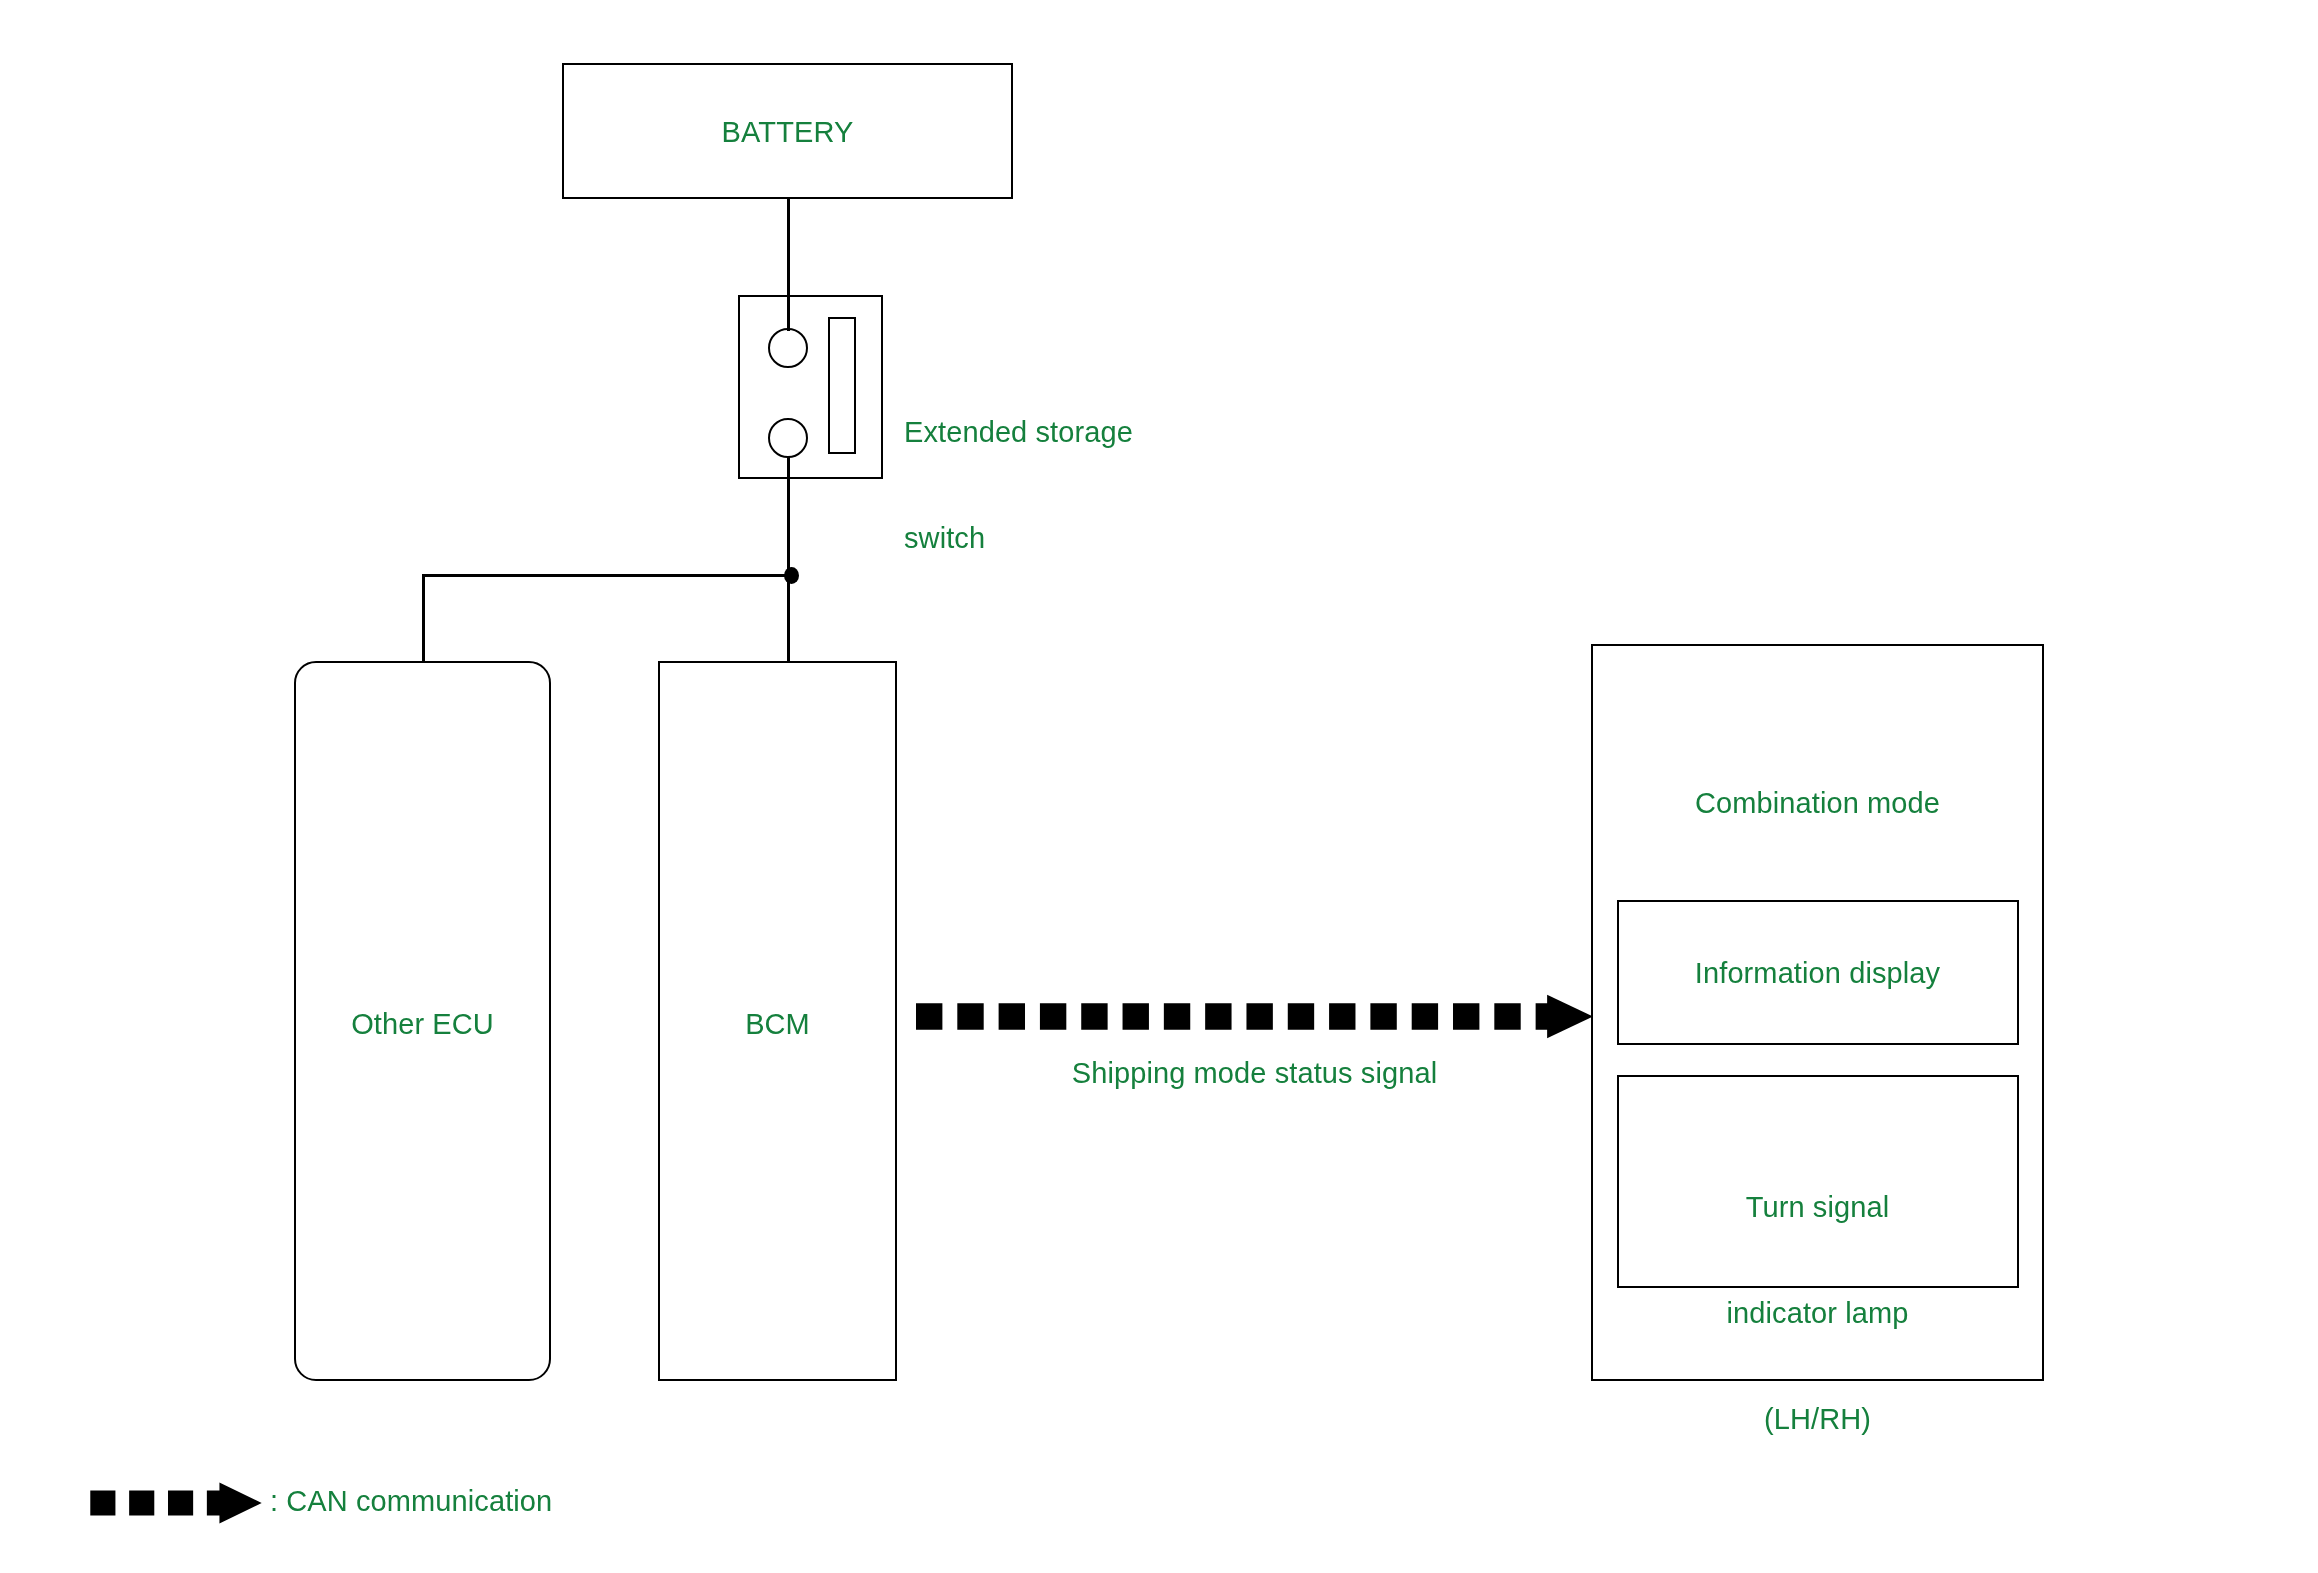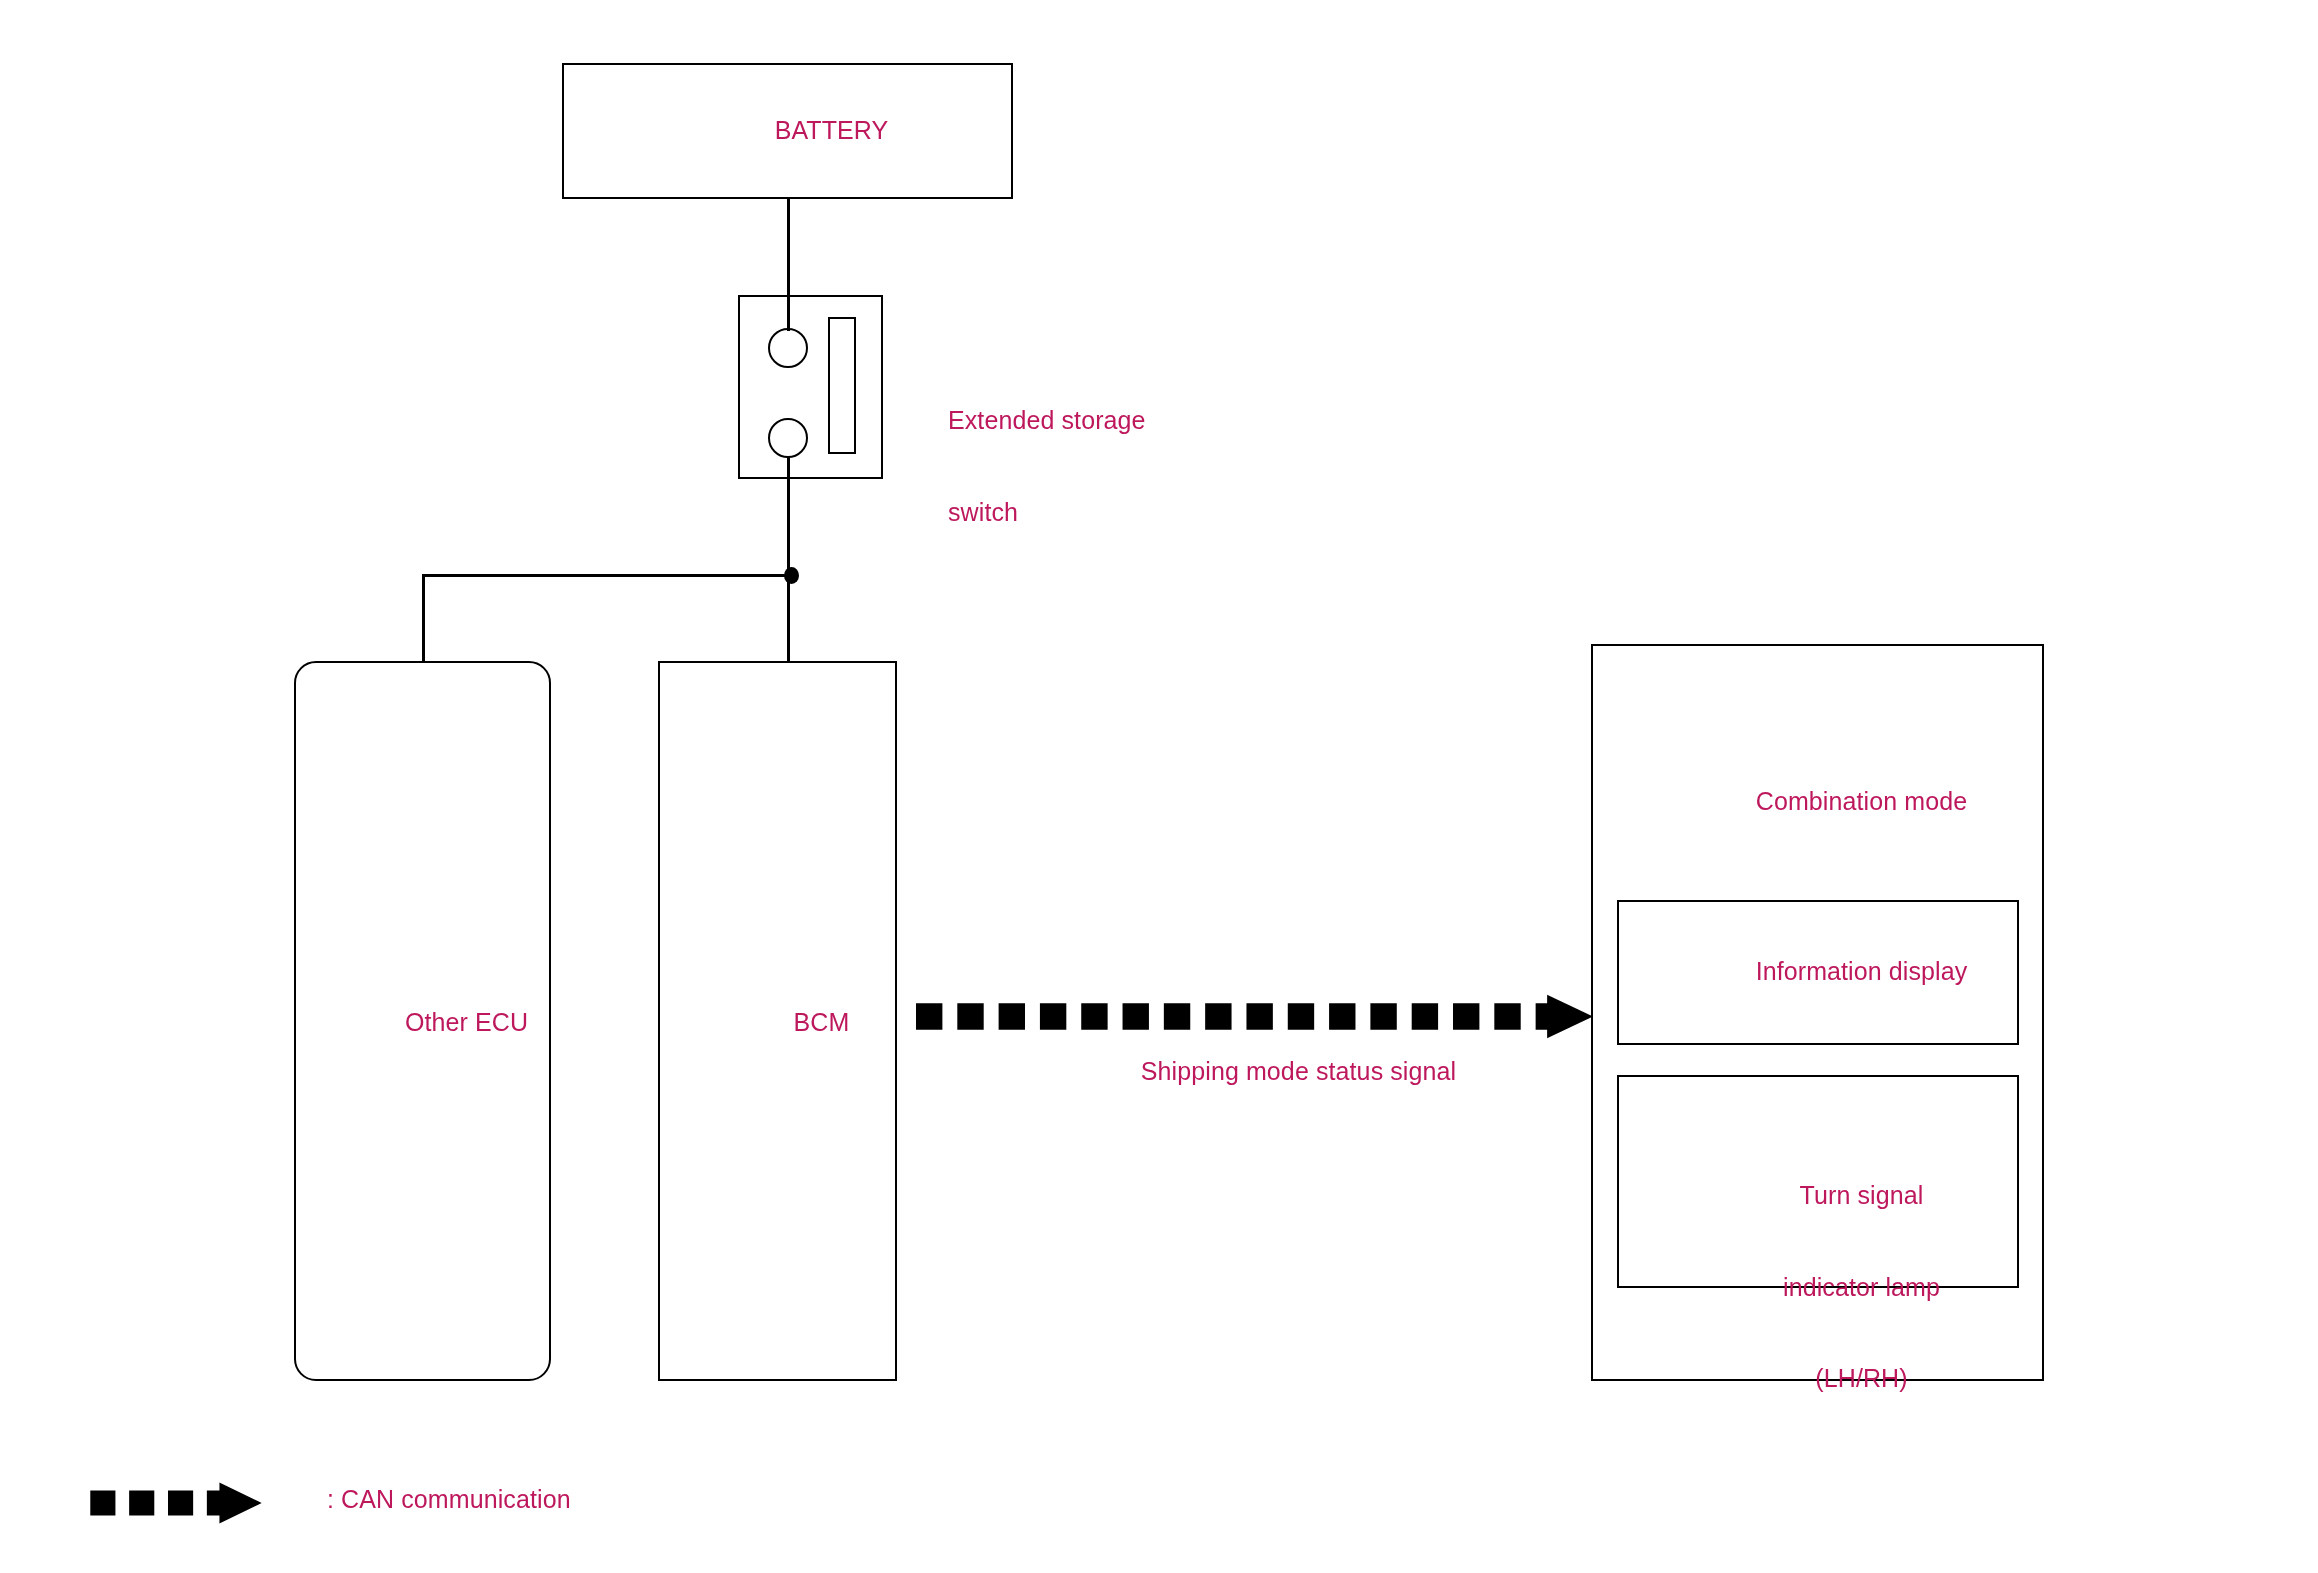--- a/index.html
+++ b/index.html
@@ -26,26 +26,25 @@
     box-sizing: border-box;
   }
   .box-inner {
     position: absolute;
     border: 2.3px solid #000000;
     background: #ffffff;
     box-sizing: border-box;
   }
   .lbl {
     position: absolute;
-    font-size: 25px;
+    font-size: 29px;
     line-height: 1.22;
-    color: #be185d;
+    color: #15803d;
     white-space: pre;
     letter-spacing: 0.1px;
-    margin-left: 44px;
   }
   .lbl-center {
     text-align: center;
   }
   .wire-v {
     position: absolute;
     width: 2.9px;
     background: #000000;
   }
   .wire-h {
@@ -152,17 +151,17 @@
     </div>
   </div>
 
   <div class="legend-row" style="left:90px; top:1479px; width:689px; height:52px;">
     <div class="can-arrow" style="left:0; top:0; width:172px; height:48px;">
       <svg width="172" height="48" viewBox="0 0 300 84">
         <line x1="0" y1="42" x2="236" y2="42" stroke="#000000" stroke-width="44" stroke-dasharray="44 24"></line>
         <polygon points="226,6 300,42 226,78" fill="#000000"></polygon>
       </svg>
     </div>
-    <div class="lbl" style="left:193px; top:4.6px;">: CAN communication</div>
+    <div class="lbl" style="left:180px; top:4.6px;">: CAN communication</div>
   </div>
 
 </div>
 
 
 </body></html>

